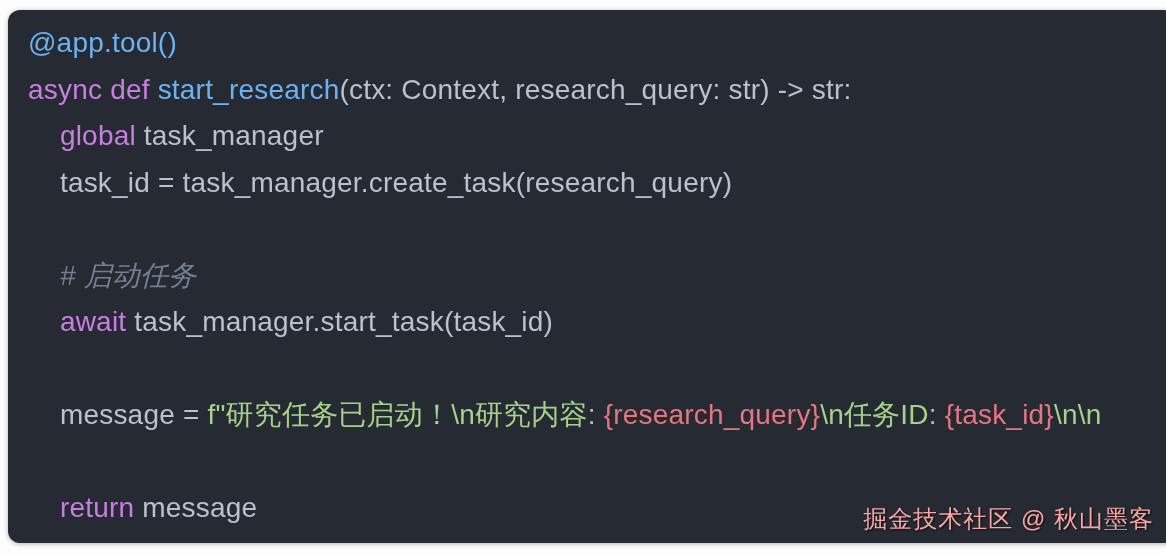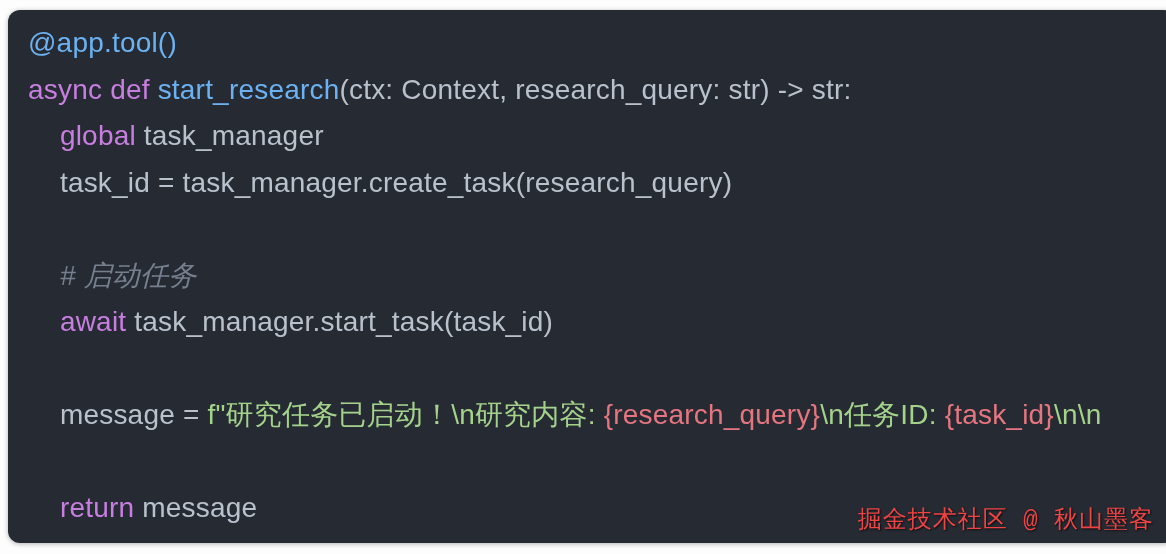--- a/index.html
+++ b/index.html
@@ -47,14 +47,14 @@
     font-size: 24px;
     letter-spacing: 1px;
     text-shadow: 1px 1px 2px rgba(0,0,0,0.75);
   }
 </style>
 </head>
 <body style="background: rgb(253, 253, 253);">
 
 <div class="card" style="background: rgb(38, 43, 51);">
   <div class="code"><div class="code-line"><span class="tok-blue" style="color: rgb(108, 178, 242);">@app.tool()</span></div><div class="code-line"><span class="tok-purple" style="color: rgb(200, 126, 224);">async</span><span class="tok-plain" style="color: rgb(185, 193, 204);"> </span><span class="tok-purple" style="color: rgb(200, 126, 224);">def</span><span class="tok-plain" style="color: rgb(185, 193, 204);"> </span><span class="tok-blue" style="color: rgb(108, 178, 242);">start_research</span><span class="tok-plain" style="color: rgb(185, 193, 204);">(ctx: Context, research_query: str) -&gt; str:</span></div><div class="code-line"><span class="tok-plain" style="color: rgb(185, 193, 204);">    </span><span class="tok-purple" style="color: rgb(200, 126, 224);">global</span><span class="tok-plain" style="color: rgb(185, 193, 204);"> task_manager</span></div><div class="code-line"><span class="tok-plain" style="color: rgb(185, 193, 204);">    task_id = task_manager.create_task(research_query)</span></div><div class="code-line">&nbsp;</div><div class="code-line"><span class="tok-plain" style="color: rgb(185, 193, 204);">    </span><span class="tok-comment" style="color: rgb(118, 127, 141);"># 启动任务</span></div><div class="code-line"><span class="tok-plain" style="color: rgb(185, 193, 204);">    </span><span class="tok-purple" style="color: rgb(200, 126, 224);">await</span><span class="tok-plain" style="color: rgb(185, 193, 204);"> task_manager.start_task(task_id)</span></div><div class="code-line">&nbsp;</div><div class="code-line"><span class="tok-plain" style="color: rgb(185, 193, 204);">    message = </span><span class="tok-green" style="color: rgb(165, 210, 139);">f"研究任务已启动！\n研究内容: </span><span class="tok-pink" style="color: rgb(229, 117, 127);">{research_query}</span><span class="tok-green" style="color: rgb(165, 210, 139);">\n任务ID: </span><span class="tok-pink" style="color: rgb(229, 117, 127);">{task_id}</span><span class="tok-green" style="color: rgb(165, 210, 139);">\n\n</span></div><div class="code-line">&nbsp;</div><div class="code-line"><span class="tok-plain" style="color: rgb(185, 193, 204);">    </span><span class="tok-purple" style="color: rgb(200, 126, 224);">return</span><span class="tok-plain" style="color: rgb(185, 193, 204);"> message</span></div></div>
-  <div class="watermark" style="color: #ef4444; font-family: Liberation Mono, monospace;">掘金技术社区 @ 秋山墨客</div>
+  <div class="watermark" style="color: #fca5a5;">掘金技术社区 @ 秋山墨客</div>
 </div>
 
 </body></html>

